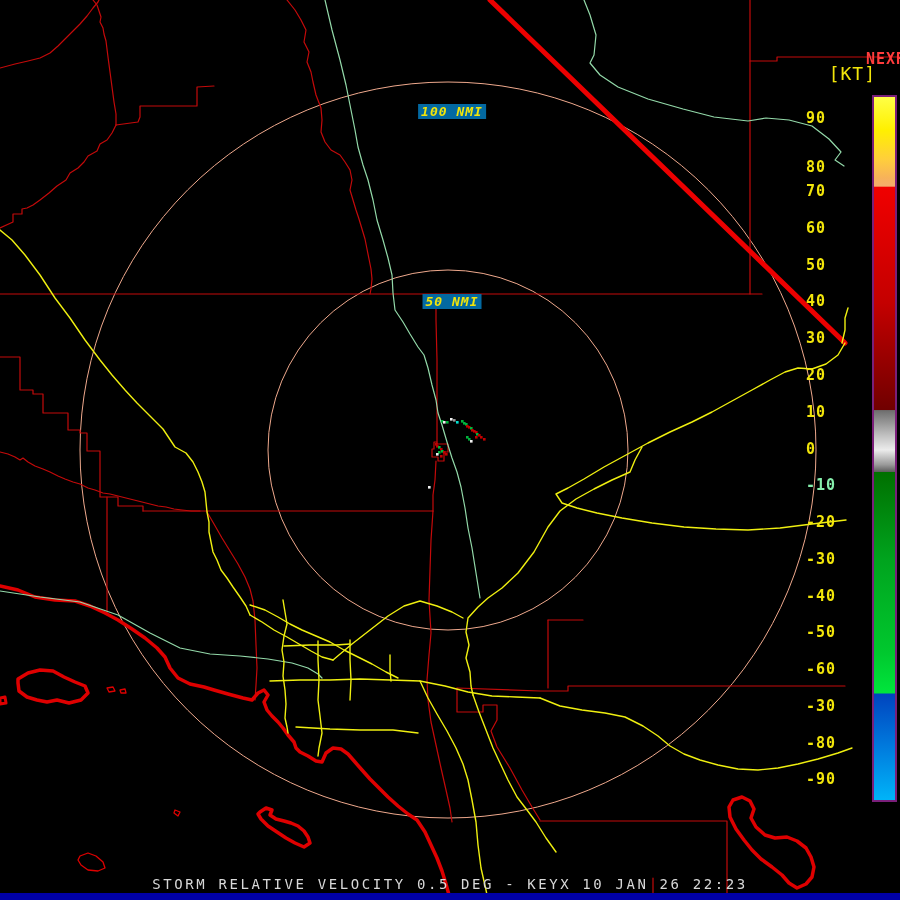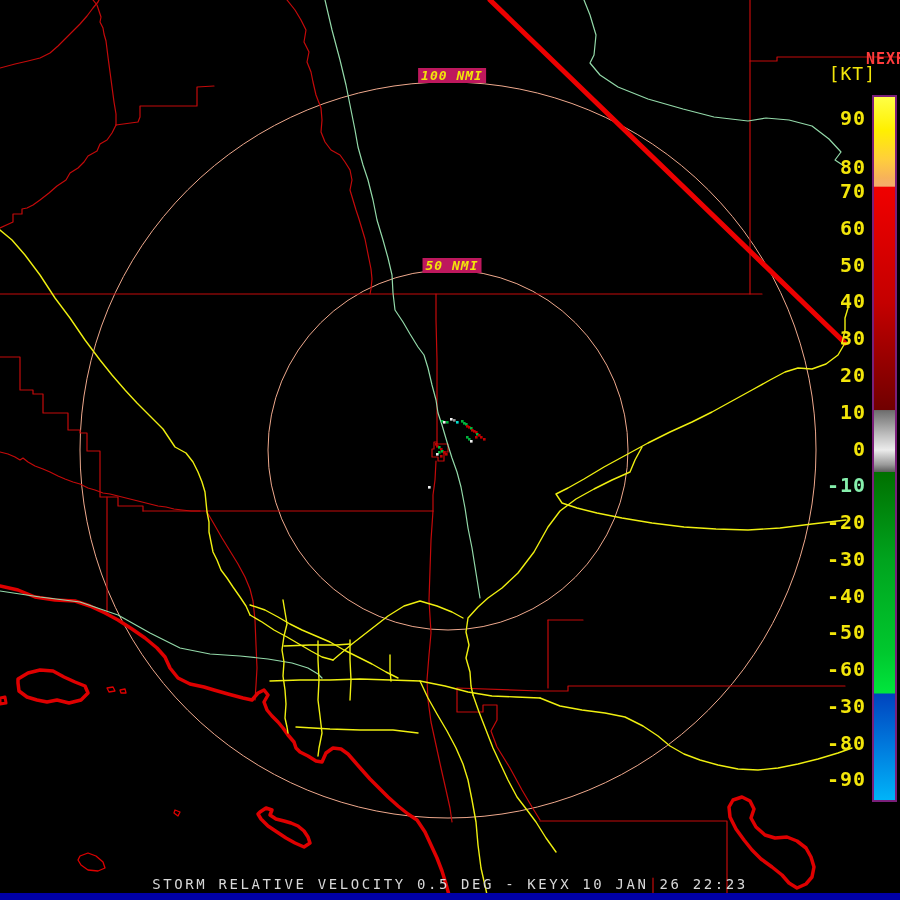--- a/index.html
+++ b/index.html
@@ -1,28 +1,28 @@
 <!DOCTYPE html>
 <html><head>
 <meta charset="utf-8">
 <style>
   html,body{margin:0;padding:0;background:#000;}
   #screen{position:relative;width:900px;height:900px;background:#000;overflow:hidden;
           font-family:"DejaVu Sans Mono",monospace;}
   #map-svg{position:absolute;left:0;top:0;width:900px;height:900px;}
   .ring-label{position:absolute;transform:translateX(-50%);font-style:italic;font-weight:bold;
-              font-size:13px;letter-spacing:1px;background:#be185d;padding:0 3px;white-space:nowrap;}
+              font-size:13px;letter-spacing:1px;background:#0369a1;padding:0 3px;white-space:nowrap;margin-top:36px;}
   #brand{position:absolute;top:5px;right:10px;font-size:14px;font-weight:bold;
          letter-spacing:0px;display:flex;align-items:center;gap:6px;}
   #brand-icon{display:inline-block;line-height:0;}
   #product-code{position:absolute;top:50px;right:-6px;font-size:15px;font-weight:bold;letter-spacing:1px;}
   #units-label{position:absolute;top:63px;right:24px;font-size:18px;font-weight:normal;letter-spacing:1px;}
   #colorbar{position:absolute;}
-  #cb-ticks .cb-tick{position:absolute;right:34px;width:60px;text-align:right;
-         font-size:20px;font-weight:bold;line-height:14px;letter-spacing:1px;}
+  #cb-ticks .cb-tick{position:absolute;right:34px;width:60px;text-align:left;
+         font-size:15px;font-weight:bold;line-height:14px;letter-spacing:1px;}
   #footer-title{position:absolute;left:0;width:100%;bottom:8px;text-align:center;
         font-size:14px;letter-spacing:2.6px;white-space:nowrap;}
   #footer-bar{position:absolute;left:0;bottom:0;width:100%;height:7px;}
 </style>
 </head>
 <body>
 
 <div id="screen" style="background: rgb(0, 0, 0);">
   <svg id="map-svg" viewBox="0 0 900 900" xmlns="http://www.w3.org/2000/svg">
       <circle cx="448" cy="450" r="368" fill="none" stroke="#EFA98D" stroke-width="1"></circle>

